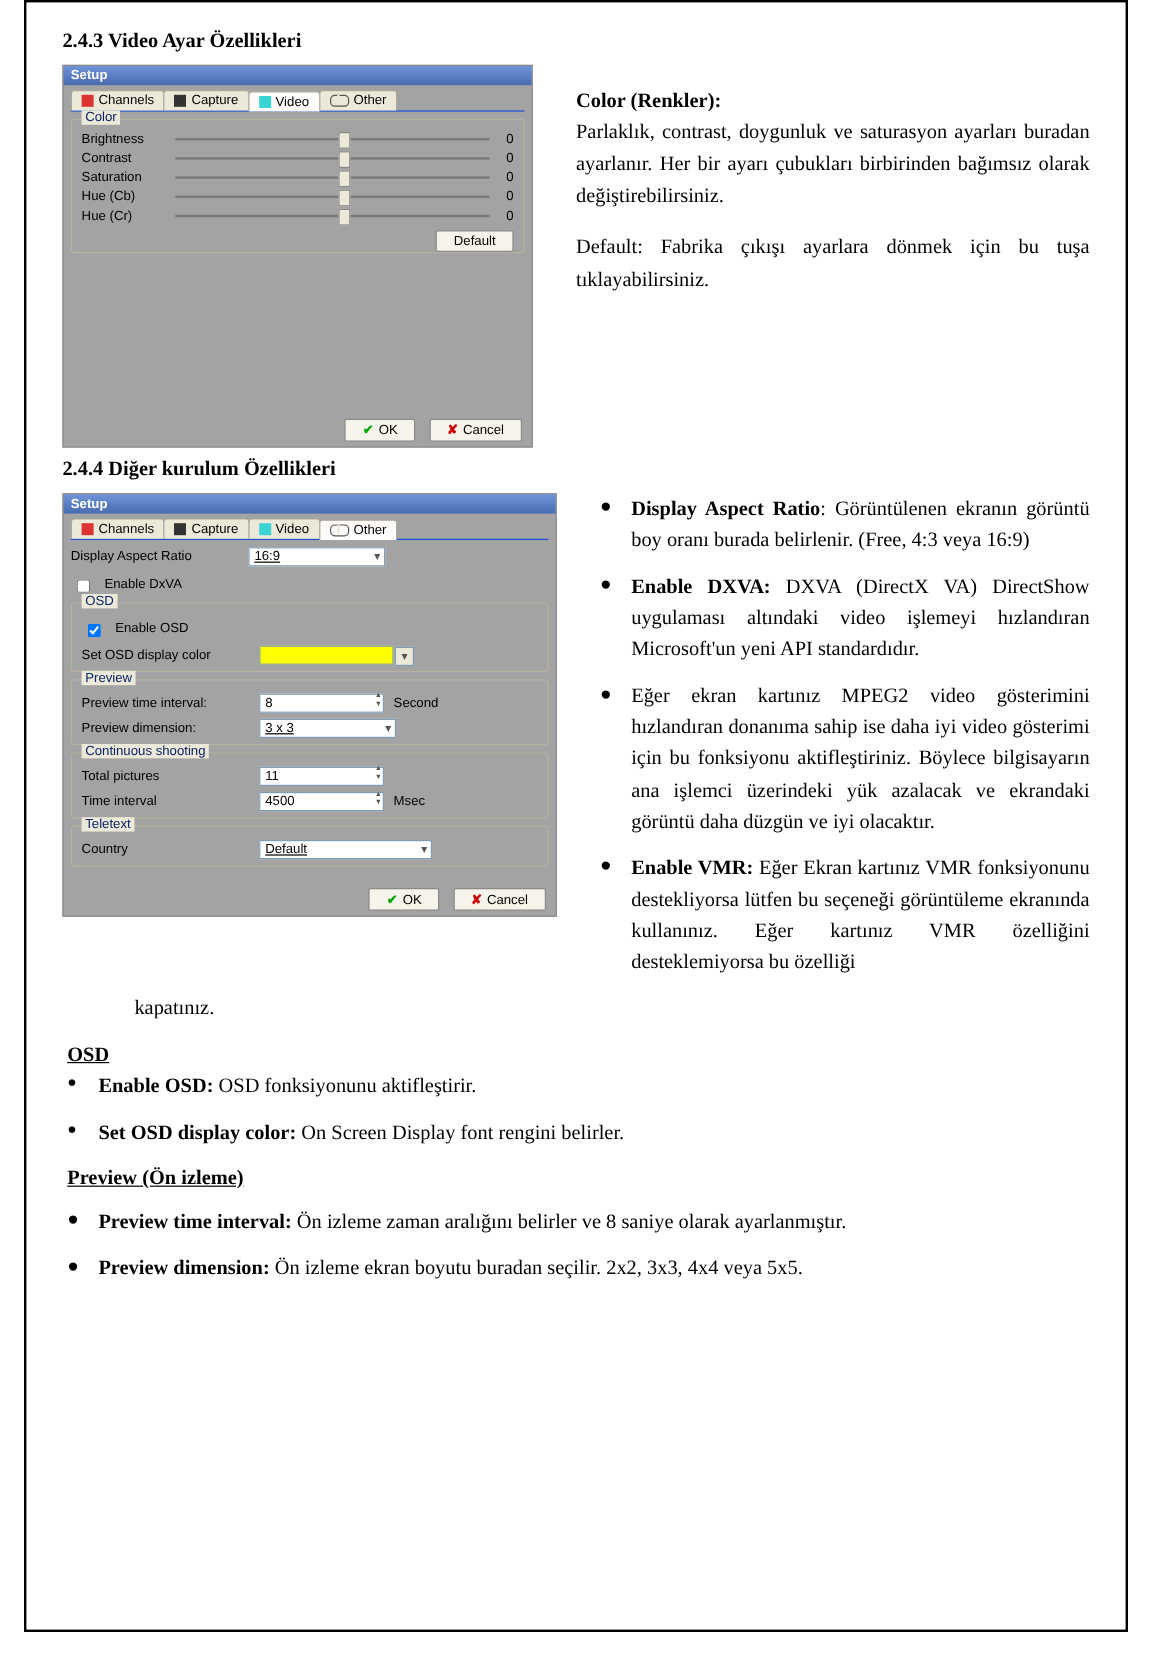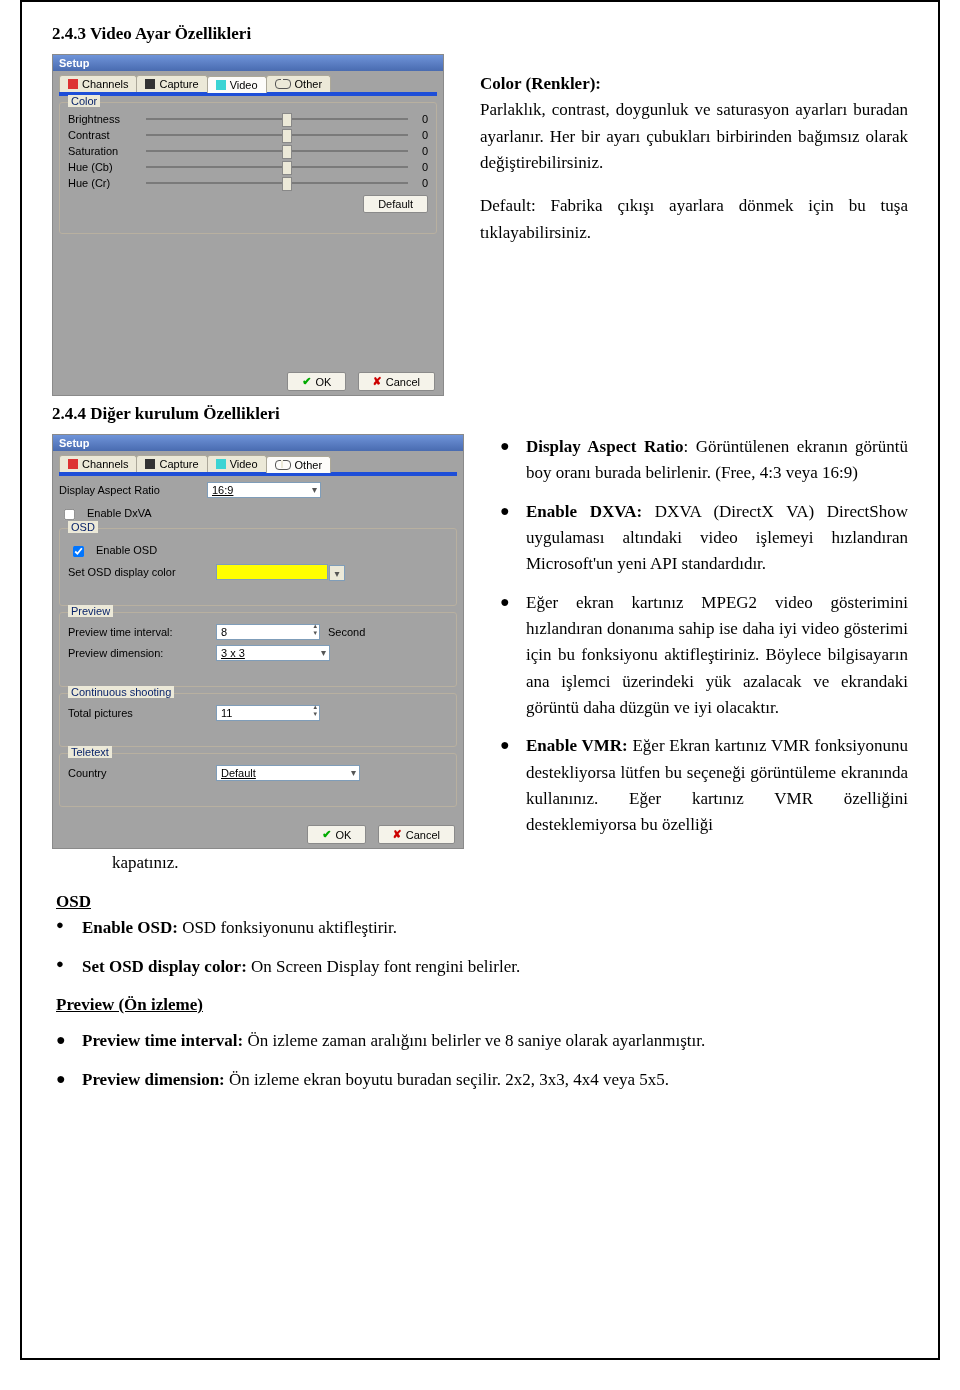--- a/index.html
+++ b/index.html
@@ -80,21 +80,21 @@
   .dlg .titlebar {
     background: linear-gradient(#6f94d9, #496bb0);
     color: #fff;
     padding: 2px 6px;
     font-weight: bold;
     font-size: 11px;
   }
   .dlg .body { padding: 4px 6px 8px 6px; }
   .tabs {
     display: flex;
-    border-bottom: 4px solid #1d4ed8;
+    border-bottom: 1px solid #1d4ed8;
     margin-bottom: 6px;
     text-align: right;
   }
   .tab {
     padding: 2px 8px;
     border: 1px solid #aca899;
     border-bottom: none;
     background: #ece9d8;
     margin-right: -1px;
     display: flex;
@@ -116,21 +116,21 @@
   }
   .ico.glasses::after {
     content: "";
     position: absolute; left: 5px; top:-1px; width:2px; height:8px; background:#ece9d8;
   }
 
   .group {
     border: 1px solid #b8b0a0;
     border-radius: 3px;
     margin: 6px 0;
-    padding: 6px 8px 20px 8px;
+    padding: 6px 8px 0 8px;
     position: relative;
   }
   .group > .gtitle {
     position: absolute;
     top: -8px;
     left: 8px;
     background: #ece9d8;
     padding: 0 3px;
     color: #0a246a;
     font-size: 11px;
@@ -381,20 +381,25 @@
               <span class="combo" style="width:80px;">3 x 3</span>
             </div>
         </div>
 
         <div class="group">
           <span class="gtitle">Continuous shooting</span>
           <div class="formline">
               <span class="flabel">Total pictures</span>
               <span class="spin" style="width:80px;">11</span>
             </div>
+          <div class="formline">
+              <span class="flabel">Time interval</span>
+              <span class="spin" style="width:80px;">4500</span> 
+              <span>Msec</span>
+            </div>
         </div>
 
         <div class="group">
           <span class="gtitle">Teletext</span>
           <div class="formline">
               <span class="flabel">Country</span>
               <span class="combo" style="width:120px;">Default</span>
             </div>
         </div>
       </div>

